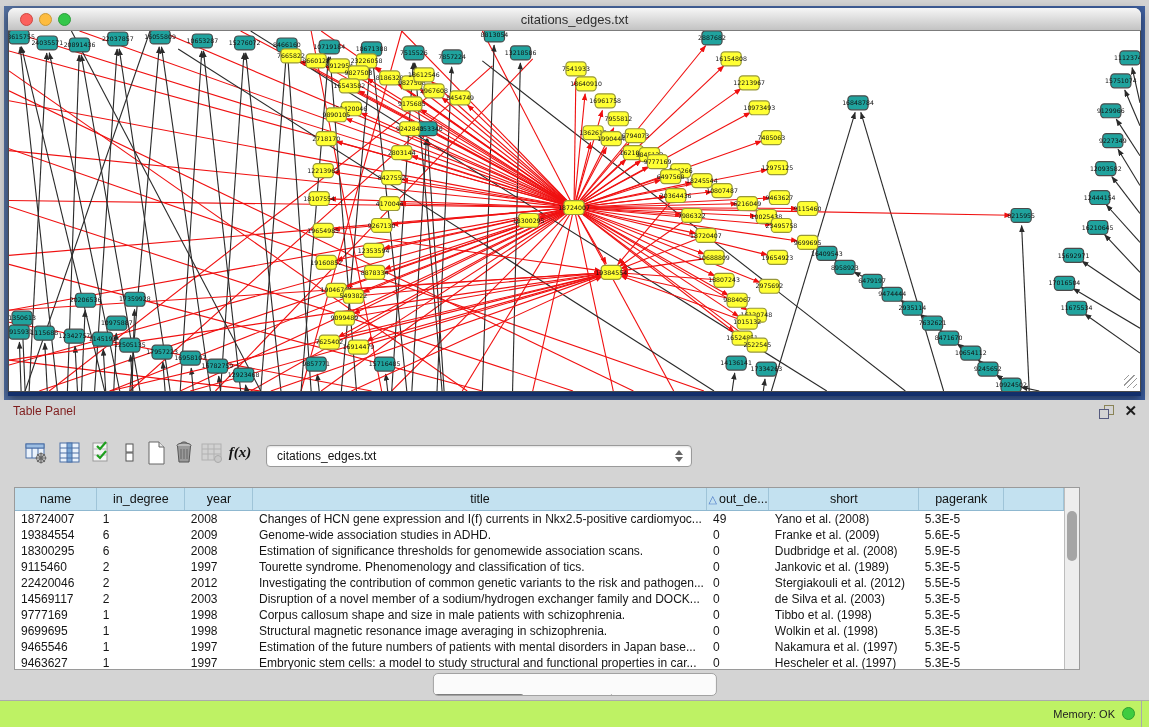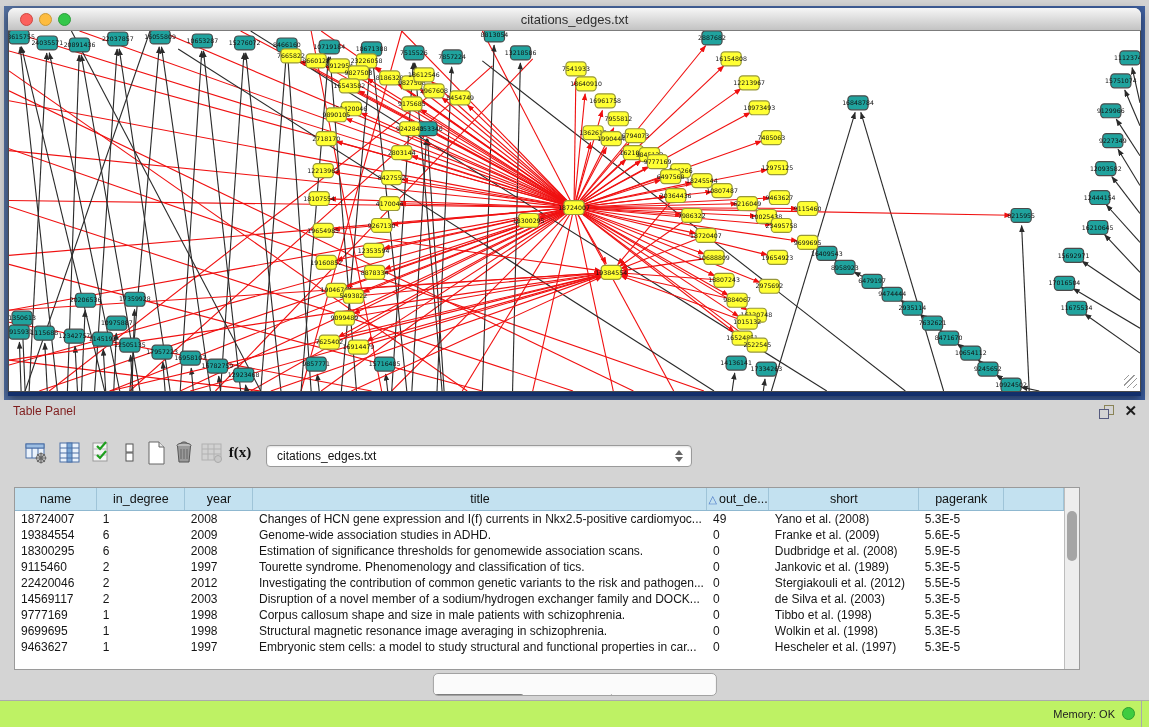--- a/index.html
+++ b/index.html
@@ -857,21 +857,21 @@
           <path d="M10 3.5c0-2 6-2 6 0" fill="none" stroke="#555"></path>
         </svg>
     </span>
     <span class="tbtn abs" style="left:184px">
       <svg viewBox="0 0 26 26" opacity="0.45">
           <rect x="3" y="4" width="19" height="16" fill="#cfcfcf" stroke="#888"></rect>
           <path d="M3 9h19M3 14h19M9 4v16M15 4v16" stroke="#888" fill="none"></path>
           <circle cx="19" cy="19" r="3.5" fill="#bbb" stroke="#777"></circle>
         </svg>
     </span>
-    <span class="tbtn abs" style="left:212px;top:8px;font-family:'Liberation Serif',serif;font-weight:bold;font-size:15px;color:#111">f(x)</span>
+    <span class="tbtn abs" style="left:212px;top:8px;font-family:'Liberation Serif',serif;font-style:italic;font-weight:bold;font-size:15px;color:#111">f(x)</span>
     <div id="combo" class="abs">
       <span id="combo-text" class="abs">citations_edges.txt</span>
       <span id="combo-arrows" class="abs">
         <span class="up abs"></span>
           <span class="dn abs"></span>
       </span>
     </div>
   </div>
 
   <div id="table-wrap" class="abs">
@@ -974,20 +974,30 @@
               <td>9699695</td>
               <td>1</td>
               <td>1998</td>
               <td>Structural magnetic resonance image averaging in schizophrenia.</td>
               <td>0</td>
               <td>Wolkin et al. (1998)</td>
               <td>5.3E-5</td>
               <td></td>
             </tr>
             <tr>
+              <td>9465546</td>
+              <td>1</td>
+              <td>1997</td>
+              <td>Estimation of the future numbers of patients with mental disorders in Japan base...</td>
+              <td>0</td>
+              <td>Nakamura et al. (1997)</td>
+              <td>5.3E-5</td>
+              <td></td>
+            </tr>
+            <tr>
               <td>9463627</td>
               <td>1</td>
               <td>1997</td>
               <td>Embryonic stem cells: a model to study structural and functional properties in car...</td>
               <td>0</td>
               <td>Hescheler et al. (1997)</td>
               <td>5.3E-5</td>
               <td></td>
             </tr>
           </tbody>

